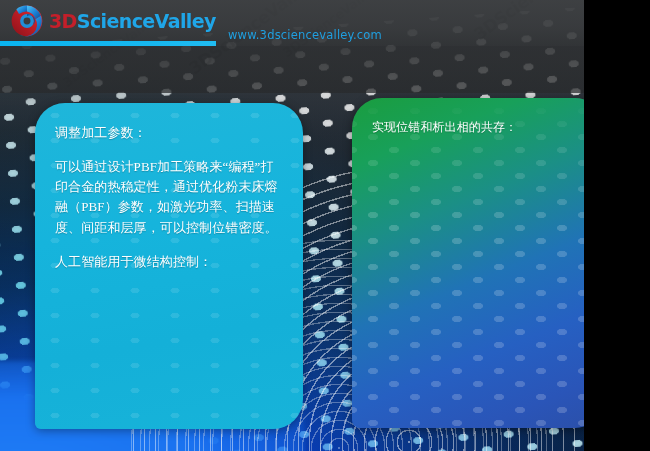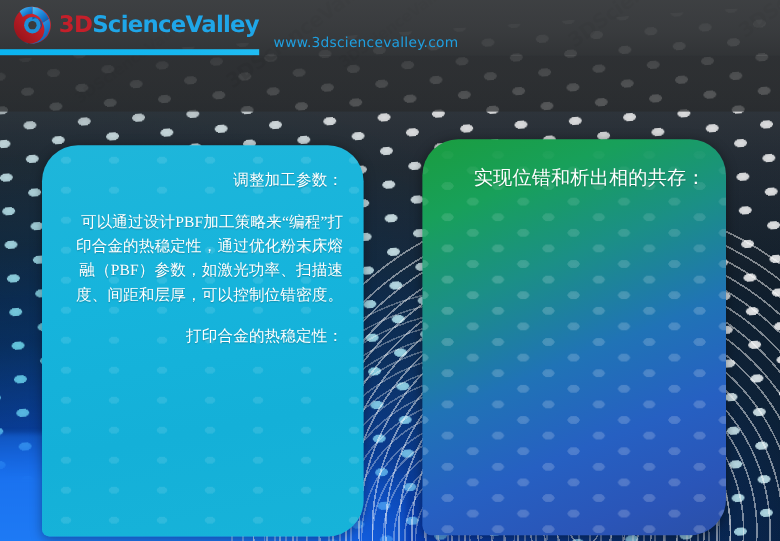--- a/index.html
+++ b/index.html
@@ -5,25 +5,24 @@
   * { box-sizing: border-box; margin: 0; padding: 0; }
   html, body {
     width: 650px; height: 451px;
     overflow: hidden;
     background: #000;
     font-family: "DejaVu Sans", "Liberation Sans", sans-serif;
   }
 
   #slide {
     position: relative;
-    width: 650px;
+    width: 584px;
     height: 451px;
     overflow: hidden;
     background: #0b0d10;
-    text-align: right;
   }
 
   
   .bg-root { position:absolute; inset:0; overflow:hidden; }
 
   
   .bg-base {
     position:absolute; inset:0;
     background:
       radial-gradient(120% 90% at 18% 118%, #1e7cf7 0%, #1668e0 22%, #0f49a8 40%, #07234f 62%, #04101f 82%, #020509 100%),
@@ -144,21 +143,20 @@
     font-family: "DejaVu Sans", "Liberation Sans", sans-serif;
   }
 
   
   .panel {
     position:absolute;
     border-radius: 30px 30px 30px 6px;
     padding: 20px 17px 14px 20px;
     z-index: 3;
     overflow: hidden;
-    margin-top: 18px;
   }
   .panel-left {
     left: 35px; top: 103px; width: 268px; height: 326px;
     background: linear-gradient(170deg, #1fb6da 0%, #16b4dc 38%, #14b0d8 70%, #17b3d9 100%);
     box-shadow: 0 2px 10px rgba(0,0,0,0.35);
   }
   .panel-left::after{
     content:""; position:absolute; inset:0;
     background-image:
       radial-gradient(ellipse 8px 5px at 50% 50%, rgba(255,255,255,0.11) 0%, rgba(255,255,255,0.10) 55%, rgba(255,255,255,0) 58%);
@@ -189,21 +187,21 @@
     color:#ffffff;
     font-size: 13px;
     line-height: 1.55;
     letter-spacing: 0.1px;
     text-shadow: 0 1px 1px rgba(0,0,0,0.22);
     font-family: "DejaVu Sans", "Liberation Sans", sans-serif;
     font-weight: 400;
   }
   .ptext.heading { font-weight: 500; }
   .ptext + .ptext { margin-top: 14px; font-family: Liberation Serif, serif; }
-  .panel-right .ptext { font-size: 16px; line-height: 1.56; }
+  .panel-right .ptext { font-size: 12px; line-height: 1.56; }
   .panel-right .ptext + .ptext { margin-top: 13px; }
 </style>
 </head>
 <body>
 
 <div id="slide">
 
   <div class="bg-root">
     <div class="bg-base"></div>
     <div class="bg-dots"></div>
@@ -248,21 +246,21 @@
     <div class="site-url">www.3dsciencevalley.com</div>
   </div>
   <div class="accent-rule"></div>
 
   <div class="titlebar"></div>
 
   <div class="panel panel-left">
     <div class="panel-body" id="left-body">
         <p class="ptext heading">调整加工参数：</p>
         <p class="ptext">可以通过设计PBF加工策略来“编程”打印合金的热稳定性，通过优化粉末床熔融（PBF）参数，如激光功率、扫描速度、间距和层厚，可以控制位错密度。</p>
-        <p class="ptext heading">打印合金的热稳定性：</p>
+        <p class="ptext heading">人工智能用于微结构控制：</p>
       </div>
   </div>
 
   <div class="panel panel-right">
     <div class="panel-body" id="right-body">
         <p class="ptext heading">实现位错和析出相的共存：</p>
       </div>
   </div>
 
 </div>

